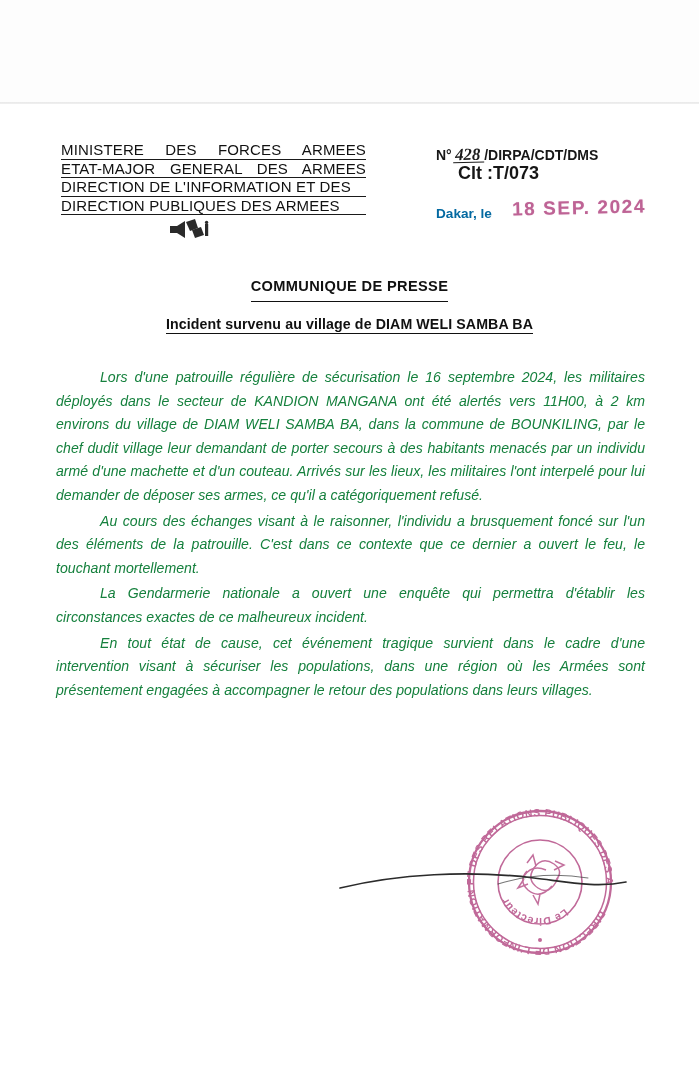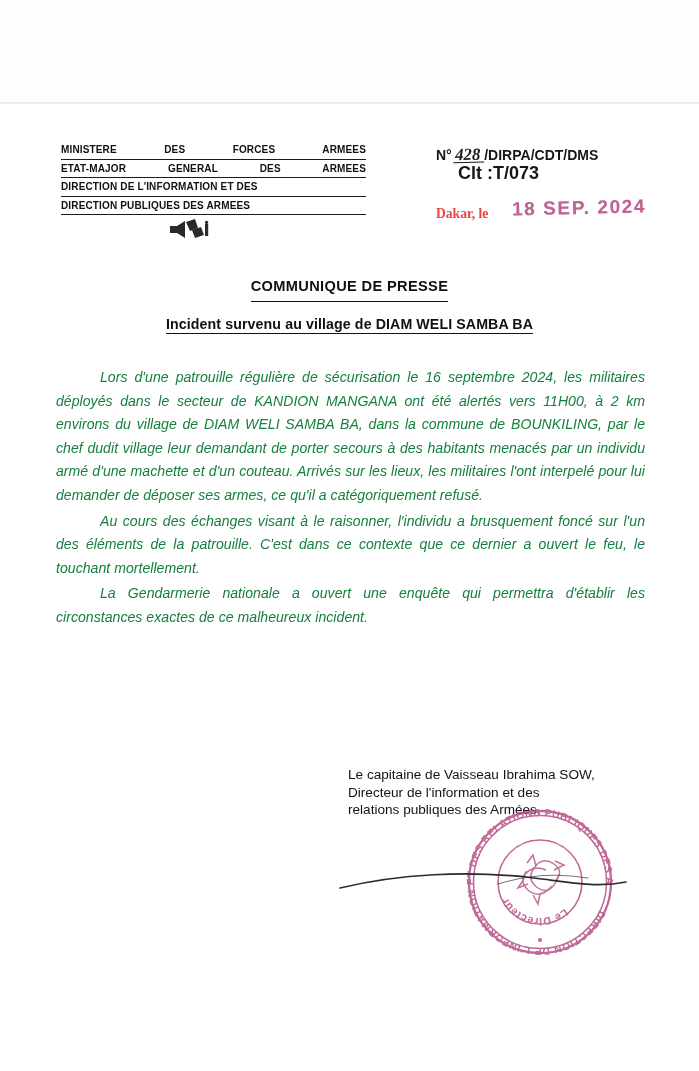--- a/index.html
+++ b/index.html
@@ -52,22 +52,22 @@
     width: 699px;
     height: 130px;
   }
   .letterhead {
     position: absolute;
     left: 61px;
     top: 0;
     width: 305px;
   }
   .letterhead .lh-line {
-    font-size: 10px;
-    font-weight: bold;
+    font-size: 15px;
+    font-weight: normal;
     letter-spacing: .15px;
     line-height: 16.4px;
     color: #111;
     border-bottom: 1.4px solid #1a1a1a;
     padding-bottom: .5px;
     margin-bottom: .6px;
     white-space: nowrap;
   }
   .letterhead .lh-1 { text-align: justify; text-align-last: justify; }
   .letterhead .lh-2 { text-align: justify; text-align-last: justify; }
@@ -113,23 +113,22 @@
     margin-left: 22px;
     line-height: 18px;
     white-space: nowrap;
   }
   .place-line {
     position: absolute;
     left: 436px;
     top: 64px;
     font-size: 13.6px;
     font-weight: bold;
-    color: #ef4444;
-    white-space: nowrap;
-    font-family: Liberation Serif, serif;
+    color: #0369a1;
+    white-space: nowrap;
   }
   .date-stamp {
     position: absolute;
     left: 512px;
     top: 55px;
     font-family: "Liberation Sans", sans-serif;
     font-size: 19px;
     font-weight: bold;
     letter-spacing: 1.6px;
     color: #b0427e;
@@ -282,28 +281,24 @@
       <span>COMMUNIQUE DE PRESSE</span>
     </div>
     <div class="title-sub">
       <span>Incident survenu au village de DIAM WELI SAMBA BA</span>
     </div>
 
     <div class="body-copy">
       <p class="para">Lors d'une patrouille régulière de sécurisation le 16 septembre 2024, les militaires déployés dans le secteur de KANDION MANGANA ont été alertés vers 11H00, à 2 km environs du village de DIAM WELI SAMBA BA, dans la commune de BOUNKILING, par le chef dudit village leur demandant de porter secours à des habitants menacés par un individu armé d'une machette et d'un couteau. Arrivés sur les lieux, les militaires l'ont interpelé pour lui demander de déposer ses armes, ce qu'il a catégoriquement refusé.</p>
       <p class="para">Au cours des échanges visant à le raisonner, l'individu a brusquement foncé sur l'un des éléments de la patrouille. C'est dans ce contexte que ce dernier a ouvert le feu, le touchant mortellement.</p>
       <p class="para">La Gendarmerie nationale a ouvert une enquête qui permettra d'établir les circonstances exactes de ce malheureux incident.</p>
-    </div>
-
-
-    <div class="signature">
-      <div class="sig-line">Le capitaine de Vaisseau Ibrahima SOW,</div>
-      <div class="sig-line">Directeur de l'information et des</div>
-      <div class="sig-line">relations publiques des Armées.</div>
-    </div>
+      <p class="para">En tout état de cause, cet événement tragique survient dans le cadre d'une intervention visant à sécuriser les populations, dans une région où les Armées sont présentement engagées à accompagner le retour des populations dans leurs villages.</p>
+    </div>
+
+
 
     <div class="stamp-wrap">
       <svg class="stamp-svg" viewBox="0 0 176 176" aria-hidden="true">
         <defs>
           <path id="outerArc" d="M 88,88 m -66,0 a 66,66 0 1,1 132,0 a 66,66 0 1,1 -132,0"></path>
           <path id="innerArc" d="M 88,88 m -36,0 a 36,36 0 1,1 72,0 a 36,36 0 1,1 -72,0"></path>
         </defs>
         <g transform="rotate(180 88 88)" opacity="0.9">
           <circle cx="88" cy="88" r="71" fill="none" stroke="#b0427e" stroke-width="2.3"></circle>
           <circle cx="88" cy="88" r="66.5" fill="none" stroke="#b0427e" stroke-width="1.5"></circle>

